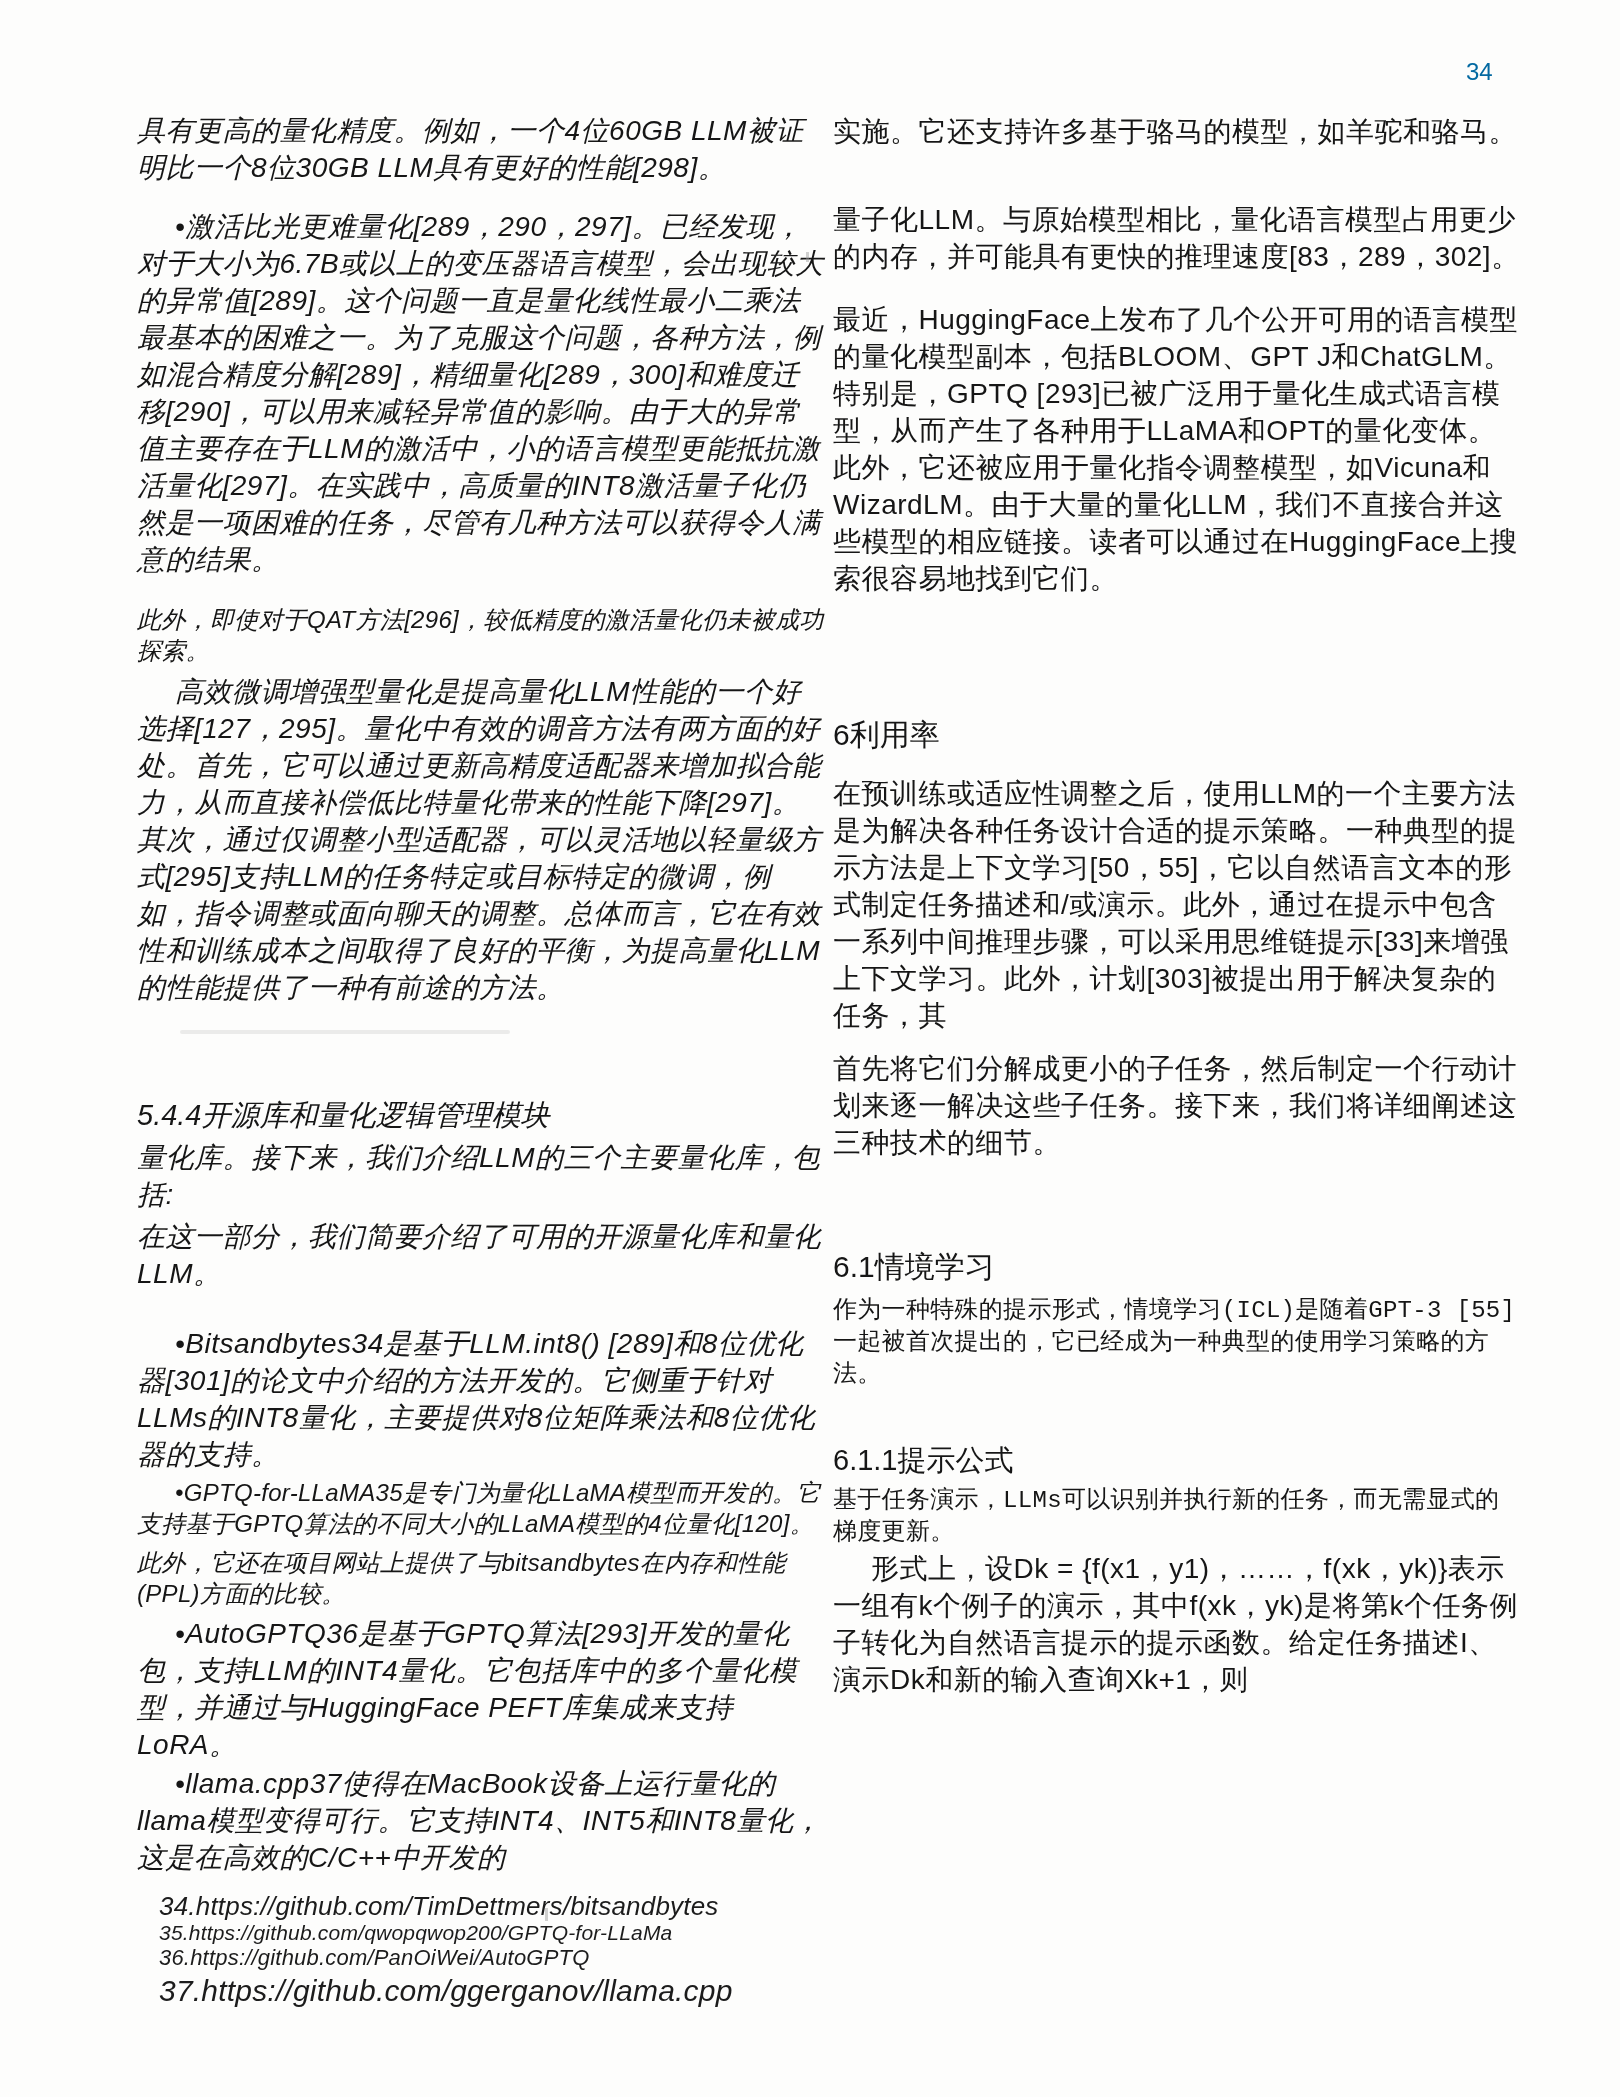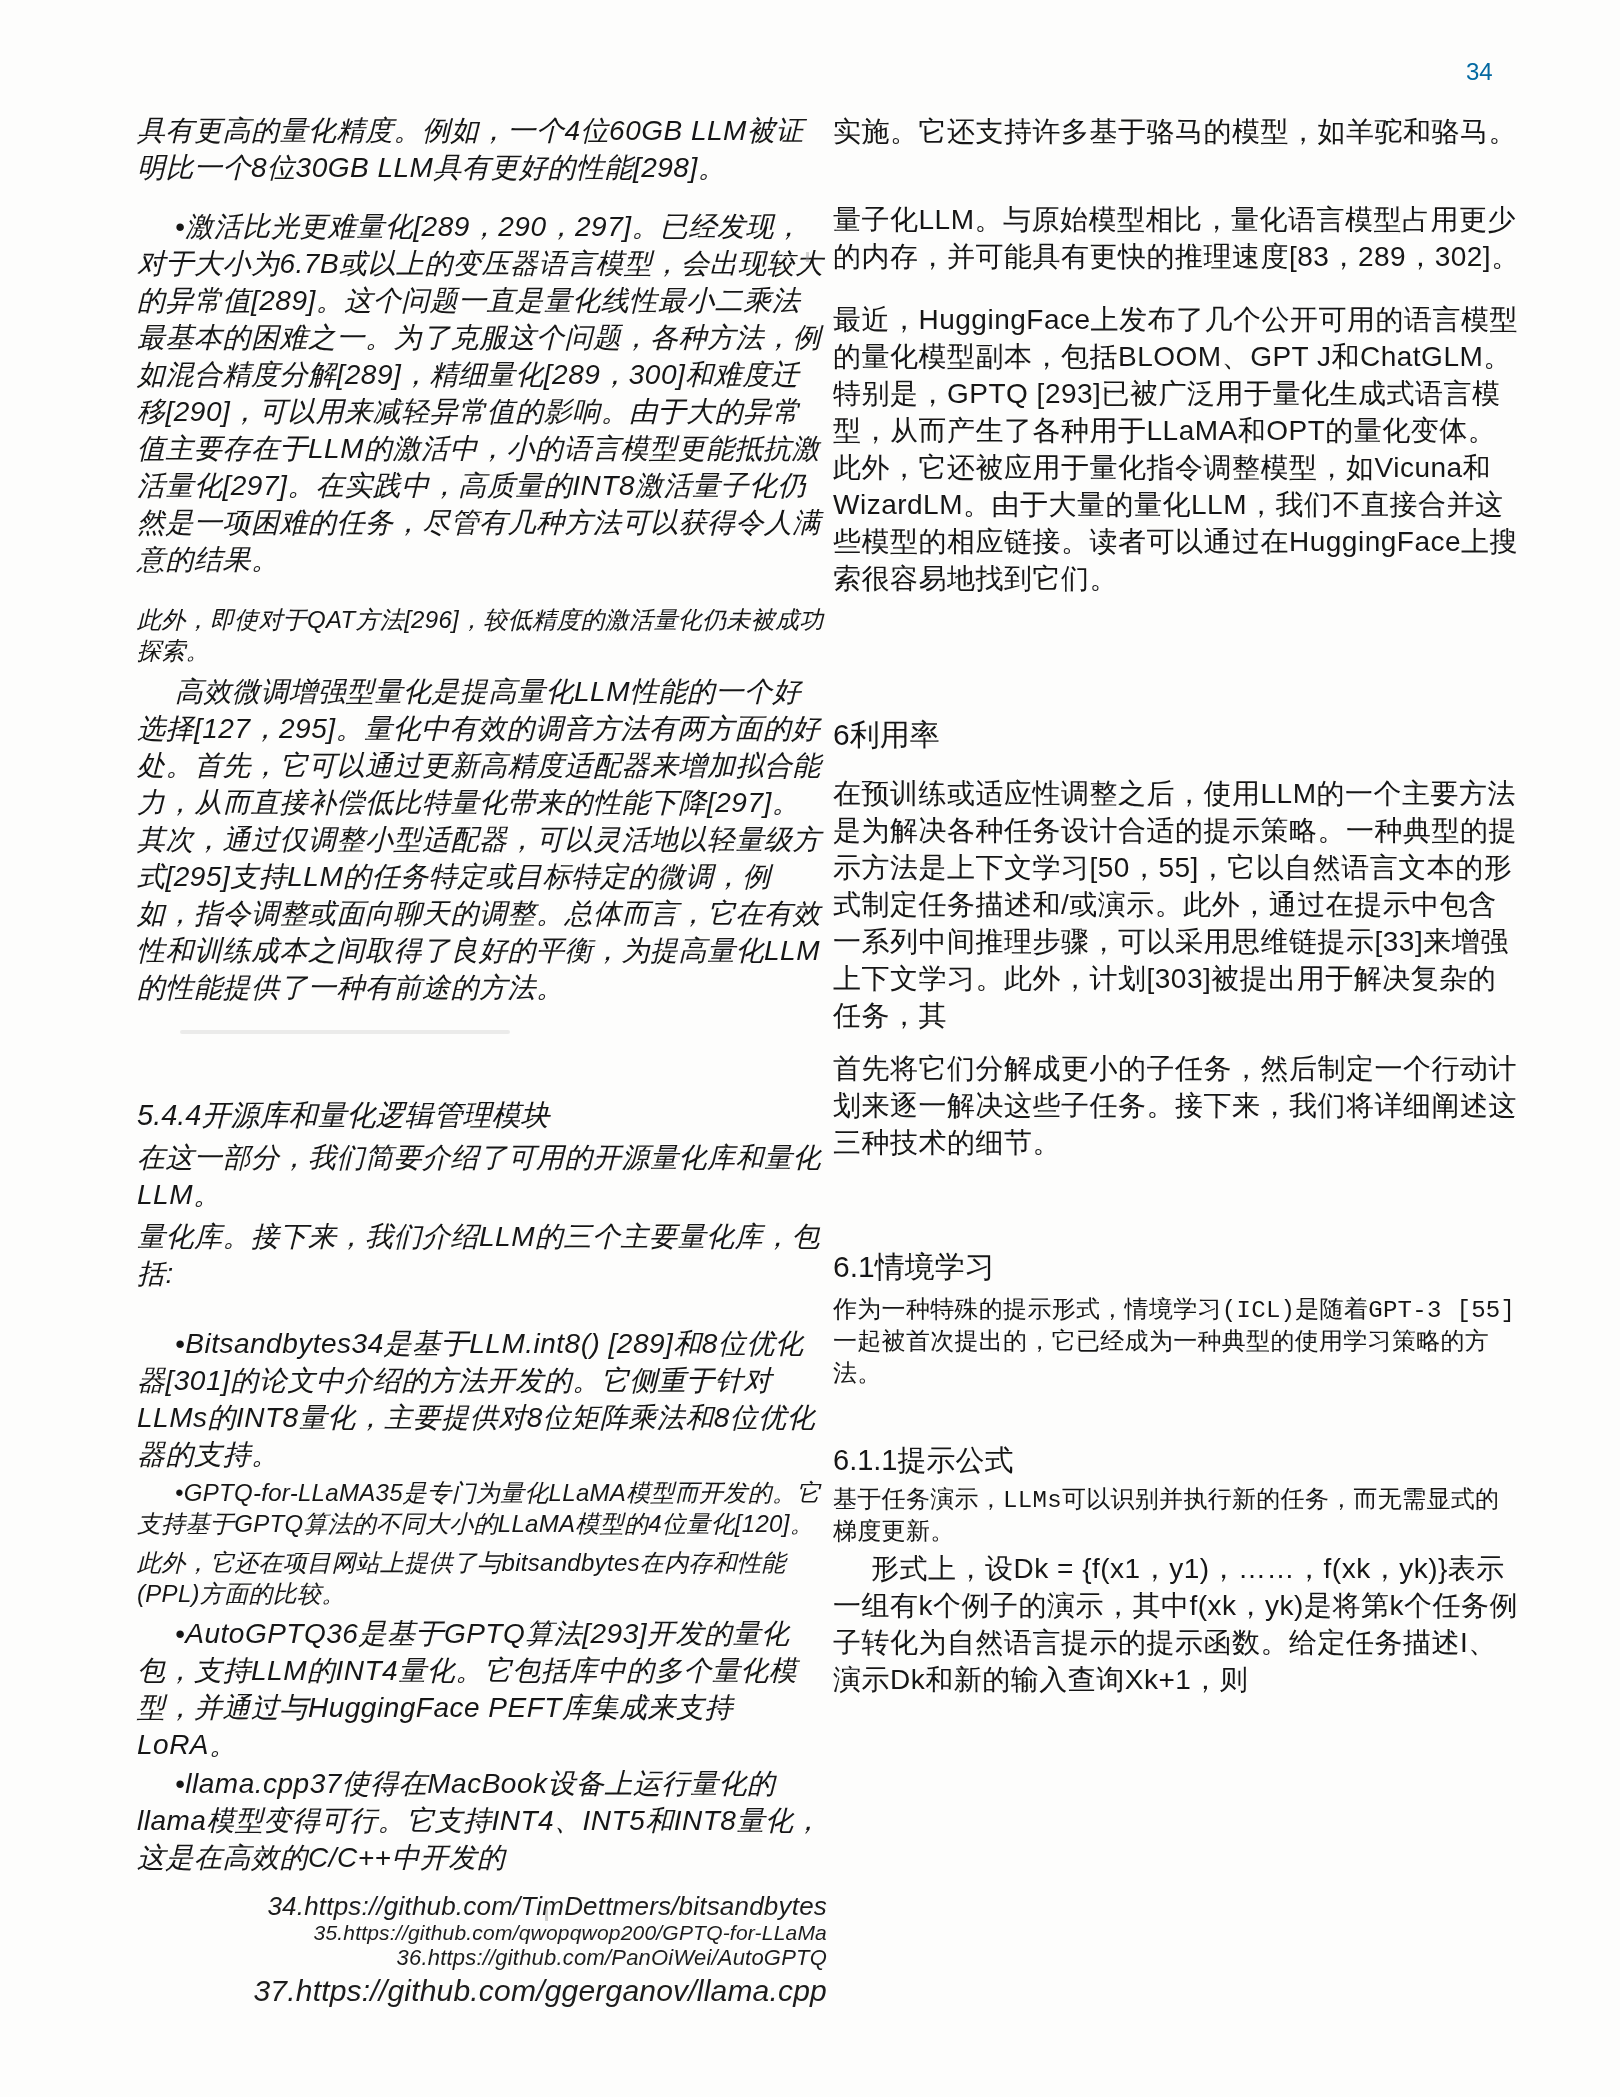--- a/index.html
+++ b/index.html
@@ -29,21 +29,21 @@
   }
   .col-left  { left: 137px; top: 112px; width: 690px; font-style: italic; }
   .col-right { left: 833px; top: 113px; width: 690px; }
   .p  { font-size: 28px; line-height: 37px; letter-spacing: 0.5px; margin: 0; text-align: left; }
   .sm { font-size: 24px; line-height: 31px; letter-spacing: 0.3px; margin: 0; }
   .smr { font-size: 24px; line-height: 32px; letter-spacing: 0.3px; margin: 0; font-family: Liberation Mono, monospace; }
   .h2 { font-size: 30px; line-height: 40px; font-weight: 400; margin: 0; }
   .h3 { font-size: 29px; line-height: 38px; font-weight: 400; margin: 0; }
   .ind  { text-indent: 38px; }
   .fnotes { padding-left: 22px; }
-  .fn { margin: 0; letter-spacing: 0.2px; color: #1c1c1c; text-align: right; }
+  .fn { margin: 0; letter-spacing: 0.2px; color: #1c1c1c; }
   .f34 { font-size: 26px; line-height: 29px; }
   .f35 { font-size: 21px; line-height: 23px; }
   .f36 { font-size: 22px; line-height: 27px; }
   .f37 { font-size: 30px; line-height: 40px; }
   .artifact { position: absolute; background: #9a9a9a; opacity: 0.45; }
   .smudge {
     position: absolute;
     left: 180px; top: 1030px;
     width: 330px; height: 4px;
     background: #000; opacity: 0.07;
@@ -56,22 +56,22 @@
 <div class="page">
 
   <div class="pageno">34</div>
 
   <div class="col col-left">
     <p class="p">具有更高的量化精度。例如，一个4位60GB LLM被证明比一个8位30GB LLM具有更好的性能[298]。</p>
     <p class="p ind" style="margin-top:22px">•激活比光更难量化[289，290，297]。已经发现，对于大小为6.7B或以上的变压器语言模型，会出现较大的异常值[289]。这个问题一直是量化线性最小二乘法最基本的困难之一。为了克服这个问题，各种方法，例如混合精度分解[289]，精细量化[289，300]和难度迁移[290]，可以用来减轻异常值的影响。由于大的异常值主要存在于LLM的激活中，小的语言模型更能抵抗激活量化[297]。在实践中，高质量的INT8激活量子化仍然是一项困难的任务，尽管有几种方法可以获得令人满意的结果。</p>
     <p class="sm" style="margin-top:26px">此外，即使对于QAT方法[296]，较低精度的激活量化仍未被成功探索。</p>
     <p class="p ind" style="margin-top:7px">高效微调增强型量化是提高量化LLM性能的一个好选择[127，295]。量化中有效的调音方法有两方面的好处。首先，它可以通过更新高精度适配器来增加拟合能力，从而直接补偿低比特量化带来的性能下降[297]。其次，通过仅调整小型适配器，可以灵活地以轻量级方式[295]支持LLM的任务特定或目标特定的微调，例如，指令调整或面向聊天的调整。总体而言，它在有效性和训练成本之间取得了良好的平衡，为提高量化LLM的性能提供了一种有前途的方法。</p>
     <h3 class="h3" style="margin-top:90px">5.4.4开源库和量化逻辑管理模块</h3>
+    <p class="p" style="margin-top:5px">量化库。接下来，我们介绍LLM的三个主要量化库，包括:</p>
     <p class="p" style="margin-top:5px">在这一部分，我们简要介绍了可用的开源量化库和量化LLM。</p>
-    <p class="p" style="margin-top:5px">量化库。接下来，我们介绍LLM的三个主要量化库，包括:</p>
     <p class="p ind" style="margin-top:33px">•Bitsandbytes34是基于LLM.int8() [289]和8位优化器[301]的论文中介绍的方法开发的。它侧重于针对LLMs的INT8量化，主要提供对8位矩阵乘法和8位优化器的支持。</p>
     <p class="sm ind" style="margin-top:4px">•GPTQ-for-LLaMA35是专门为量化LLaMA模型而开发的。它支持基于GPTQ算法的不同大小的LLaMA模型的4位量化[120]。</p>
     <p class="sm" style="margin-top:8px">此外，它还在项目网站上提供了与bitsandbytes在内存和性能(PPL)方面的比较。</p>
     <p class="p ind" style="margin-top:6px">•AutoGPTQ36是基于GPTQ算法[293]开发的量化包，支持LLM的INT4量化。它包括库中的多个量化模型，并通过与HuggingFace PEFT库集成来支持LoRA。</p>
     <p class="p ind" style="margin-top:2px">•llama.cpp37使得在MacBook设备上运行量化的llama模型变得可行。它支持INT4、INT5和INT8量化，这是在高效的C/C++中开发的</p>
 
     <div class="fnotes" style="margin-top:16px">
       <p class="fn f34">34.https://github.com/TimDettmers/bitsandbytes</p>
       <p class="fn f35">35.https://github.com/qwopqwop200/GPTQ-for-LLaMa</p>
       <p class="fn f36">36.https://github.com/PanOiWei/AutoGPTQ</p>

